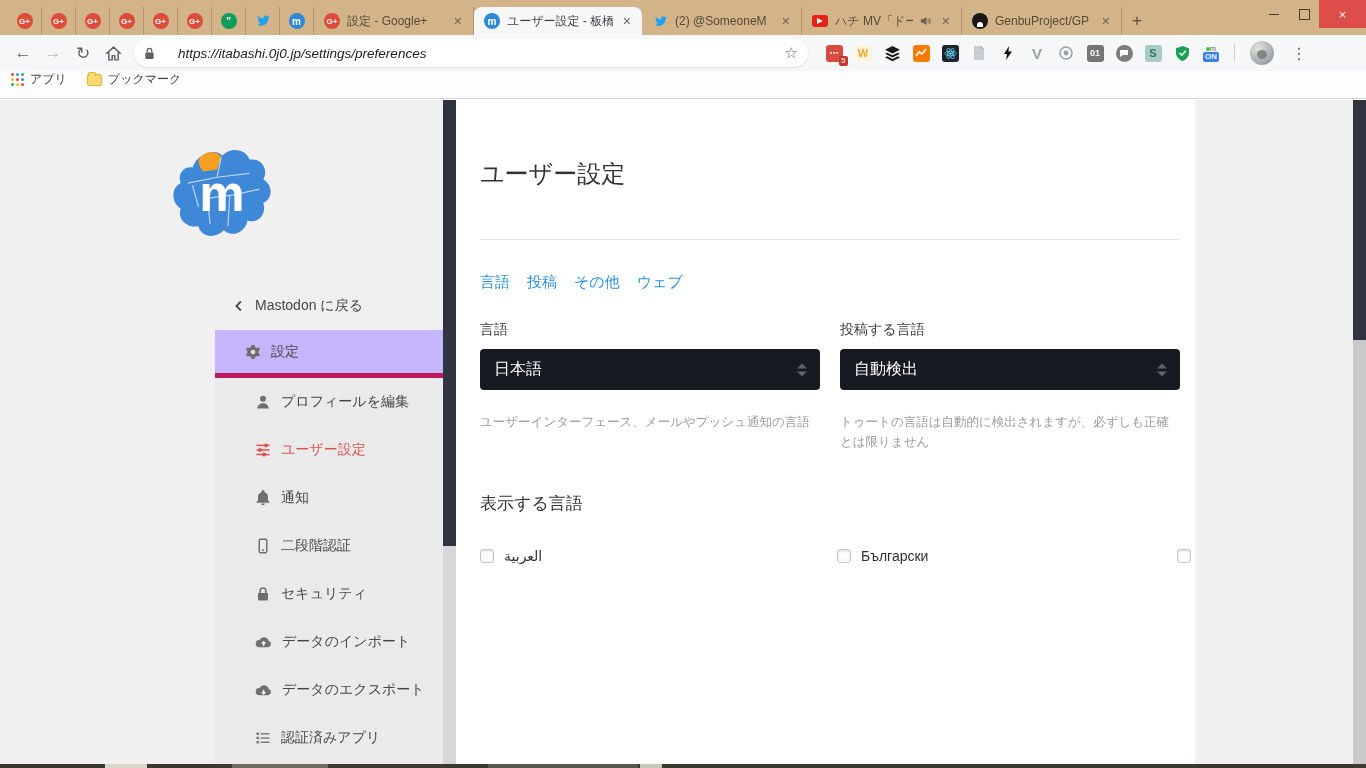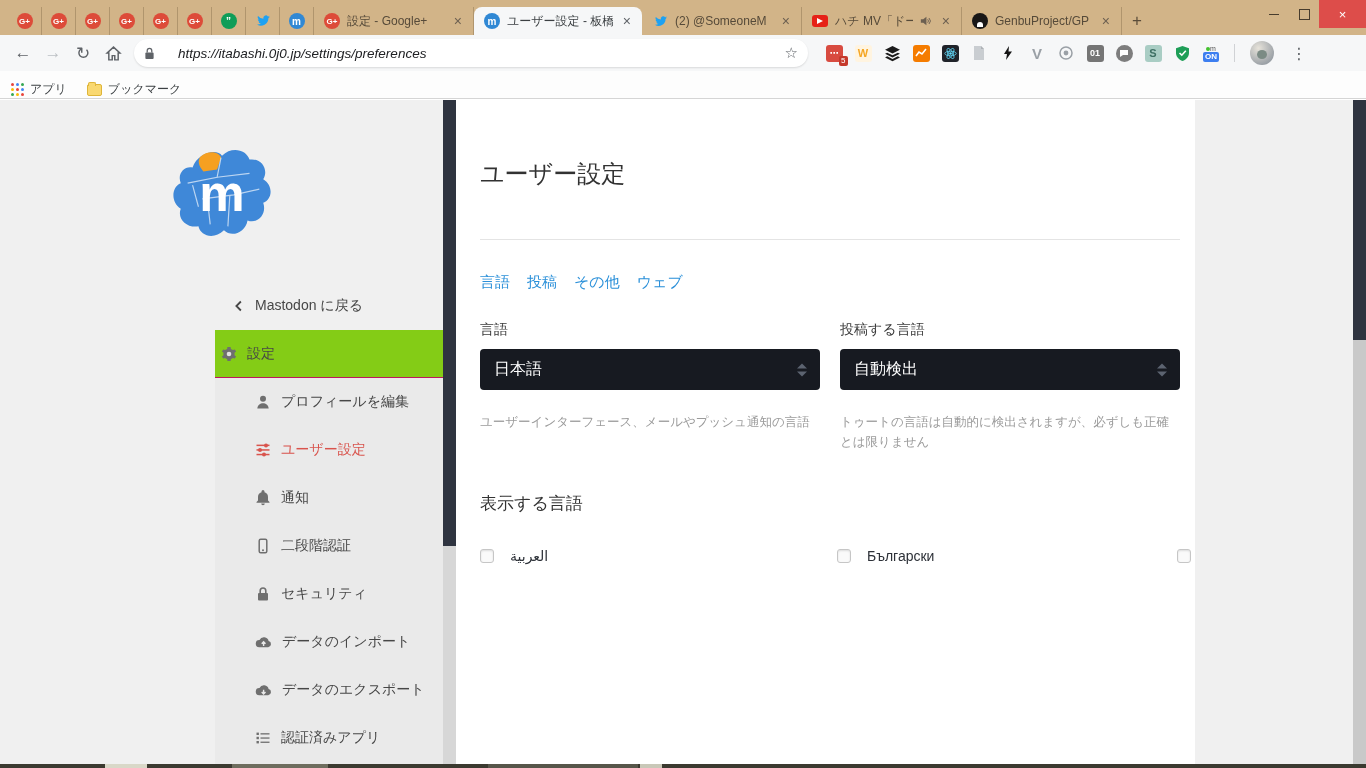--- a/index.html
+++ b/index.html
@@ -38,42 +38,42 @@
   .omni-star { color:#5f6368; font-size:15px; }
   .extrow { display:flex; align-items:center; gap:9px; margin-left:10px; }
   .ext { width:20px; height:20px; position:relative; display:flex; align-items:center; justify-content:center; }
   .sq { width:17px; height:17px; border-radius:3px; display:flex; align-items:center; justify-content:center; color:#fff; font-size:9px; font-weight:bold; }
   .badge { position:absolute; right:-4px; bottom:-3px; background:#c5392c; color:#fff; font-size:8px; padding:0 2.5px; border-radius:2px; line-height:10px; }
   .avatar { width:24px; height:24px; border-radius:50%; background:radial-gradient(circle at 35% 30%, #e7e3da, #9aa0a6 75%); position:relative; margin-left:6px; }
   .avatar:after { content:""; position:absolute; left:7px; top:9px; width:10px; height:9px; border-radius:50%; background:#7b8b84; }
   .menu-dots { color:#5f6368; font-size:16px; letter-spacing:0; margin:0 4px 0 8px; }
   .ext-sep { width:1px; height:18px; background:#d0d2d5; margin-left:4px; }
 
-  .bookmarks { position:absolute; top:71px; left:0; right:0; height:28px; background:#fdfdfd; border-bottom:1px solid #d5d5d5; display:flex; align-items:flex-end; padding-left:10px; gap:6px; font-size:12px; color:#3c4043; }
+  .bookmarks { position:absolute; top:71px; left:0; right:0; height:28px; background:#fdfdfd; border-bottom:1px solid #d5d5d5; display:flex; align-items:flex-start; padding-left:10px; gap:6px; font-size:12px; color:#3c4043; }
   .bm-item { display:flex; align-items:center; gap:6px; margin-right:14px; }
   .appsgrid { width:14px; height:14px; display:grid; grid-template-columns:repeat(3,4px); grid-template-rows:repeat(3,4px); gap:1px; }
   .appsgrid i { border-radius:50%; width:3px; height:3px; margin:auto; }
   .folder { width:15px; height:12px; background:#f9d871; border:1px solid #dfb539; border-radius:2px; position:relative; }
   .folder:before { content:""; position:absolute; top:-3px; left:0; width:6px; height:3px; background:#f9d871; border:1px solid #dfb539; border-bottom:none; border-radius:2px 2px 0 0; }
 
   
   .page { position:absolute; top:100px; left:0; right:0; bottom:4px; background:#fff; overflow:hidden; }
   .sidebar { position:absolute; left:0; top:0; width:443px; height:100%; background:#f0f0f0; }
   .side-scroll { position:absolute; left:443px; top:0; width:13px; height:100%; background:#d7d7d7; }
   .side-scroll .thumb { width:100%; height:446px; background:#2f3440; }
   .gutter { position:absolute; left:1195px; right:13px; top:0; height:100%; background:#f0f0f0; }
   .page-scroll { position:absolute; right:0; top:0; width:13px; height:100%; background:#c9c9c9; }
   .page-scroll .thumb { width:100%; height:240px; background:#2f3440; }
 
   .logo-wrap { position:absolute; top:38px; left:0; width:443px; display:flex; justify-content:center; }
   .nav-col { position:absolute; left:215px; right:0; top:0; height:100%;text-align:center; }
   .back-row { position:absolute; top:192px; left:0; right:0; height:28px; display:flex; align-items:center; padding-left:18px; gap:10px; font-size:14px; color:#474747; }
   .nav-list { position:absolute; top:230px; left:0; right:0; bottom:0; background:#eaeaea; }
   .nav-item { height:48px; display:flex; align-items:center; gap:10px; padding-left:40px; font-size:14px; color:#474747; }
-  .nav-item.header { background:#84cc16; border-bottom:1px solid #be185d; padding-left:6px; }
+  .nav-item.header { background:#c4b5fd; border-bottom:5px solid #be185d; padding-left:30px; }
   .nav-item svg, .back-row svg { flex:none; }
   .nav-item .ic { color:#6f6f6f; }
   .nav-item.active { color:#d9544d; }
   .nav-item.active .ic { color:#d9544d; }
 
   .content { position:absolute; left:456px; top:0; width:739px; height:100%; background:#fff; padding:58px 0 0 24px; }
   .page-title { font-size:24px; font-weight:400; color:#323232; }
   .content hr { border:none; border-top:1px solid #e4e4e4; width:700px; margin-top:49px; }
   .tabs-links { margin-top:33px; display:flex; gap:17px; font-size:15px; font-weight:500; }
   .tabs-links a { color:#2b90d9; text-decoration:none; }
@@ -82,21 +82,21 @@
   .field .flabel { font-size:14px; color:#3a3a3a; }
   .select { margin-top:10px; height:41px; background:#171a21; border-radius:4px; color:#fff; font-size:16px; display:flex; align-items:center; padding:0 14px; position:relative; }
   .select .arrows { position:absolute; right:13px; top:50%; transform:translateY(-50%); display:flex; flex-direction:column; gap:3px; }
   .select .arrows i { display:block; width:0; height:0; border-left:5px solid transparent; border-right:5px solid transparent; }
   .select .arrows i.up { border-bottom:5px solid #5c6370; }
   .select .arrows i.down { border-top:5px solid #5c6370; }
   .hint { margin-top:22px; font-size:12.5px; line-height:1.6; color:#9b9b9b; }
   .filter-title { margin-top:40px; font-size:17px; font-weight:400; color:#333; }
   .filter-hint { margin-top:9px; font-size:12.5px; color:#9b9b9b; }
   .langs { margin-top:21px; display:grid; grid-template-columns:357px 340px; grid-auto-rows:23px; grid-auto-flow:column; }
-  .lang-row { display:flex; align-items:center; gap:16px; font-size:14px; color:#2d3138;margin-top:16px; }
+  .lang-row { display:flex; align-items:center; gap:10px; font-size:14px; color:#2d3138;margin-top:16px; }
   .checkbox { width:14px; height:14px; flex:none; background:#fafafa; border:1px solid #c6c6c6; border-radius:3px; box-shadow:inset 0 1px 2px rgba(0,0,0,.12); }
 
   .taskbar-strip { position:absolute; left:0; bottom:0; width:1366px; height:4px; background:#3b3a30; }
   .taskbar-strip i { position:absolute; top:0; height:100%; display:block; }
 </style>
 </head>
 <body>
 
 <div class="tabbar">
   <div class="ptab">

